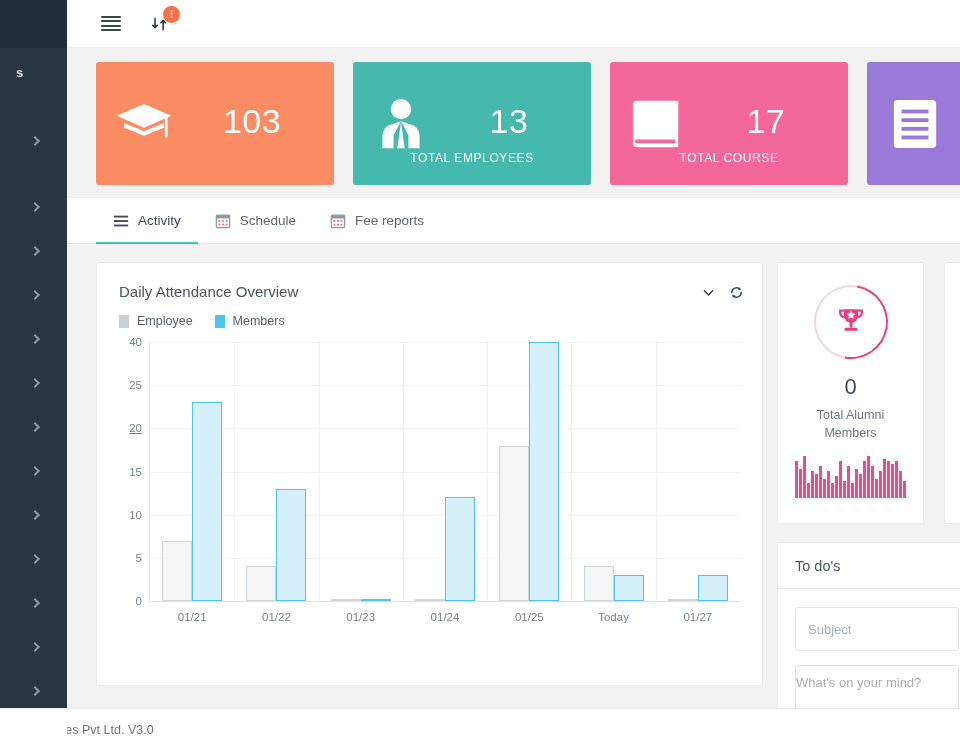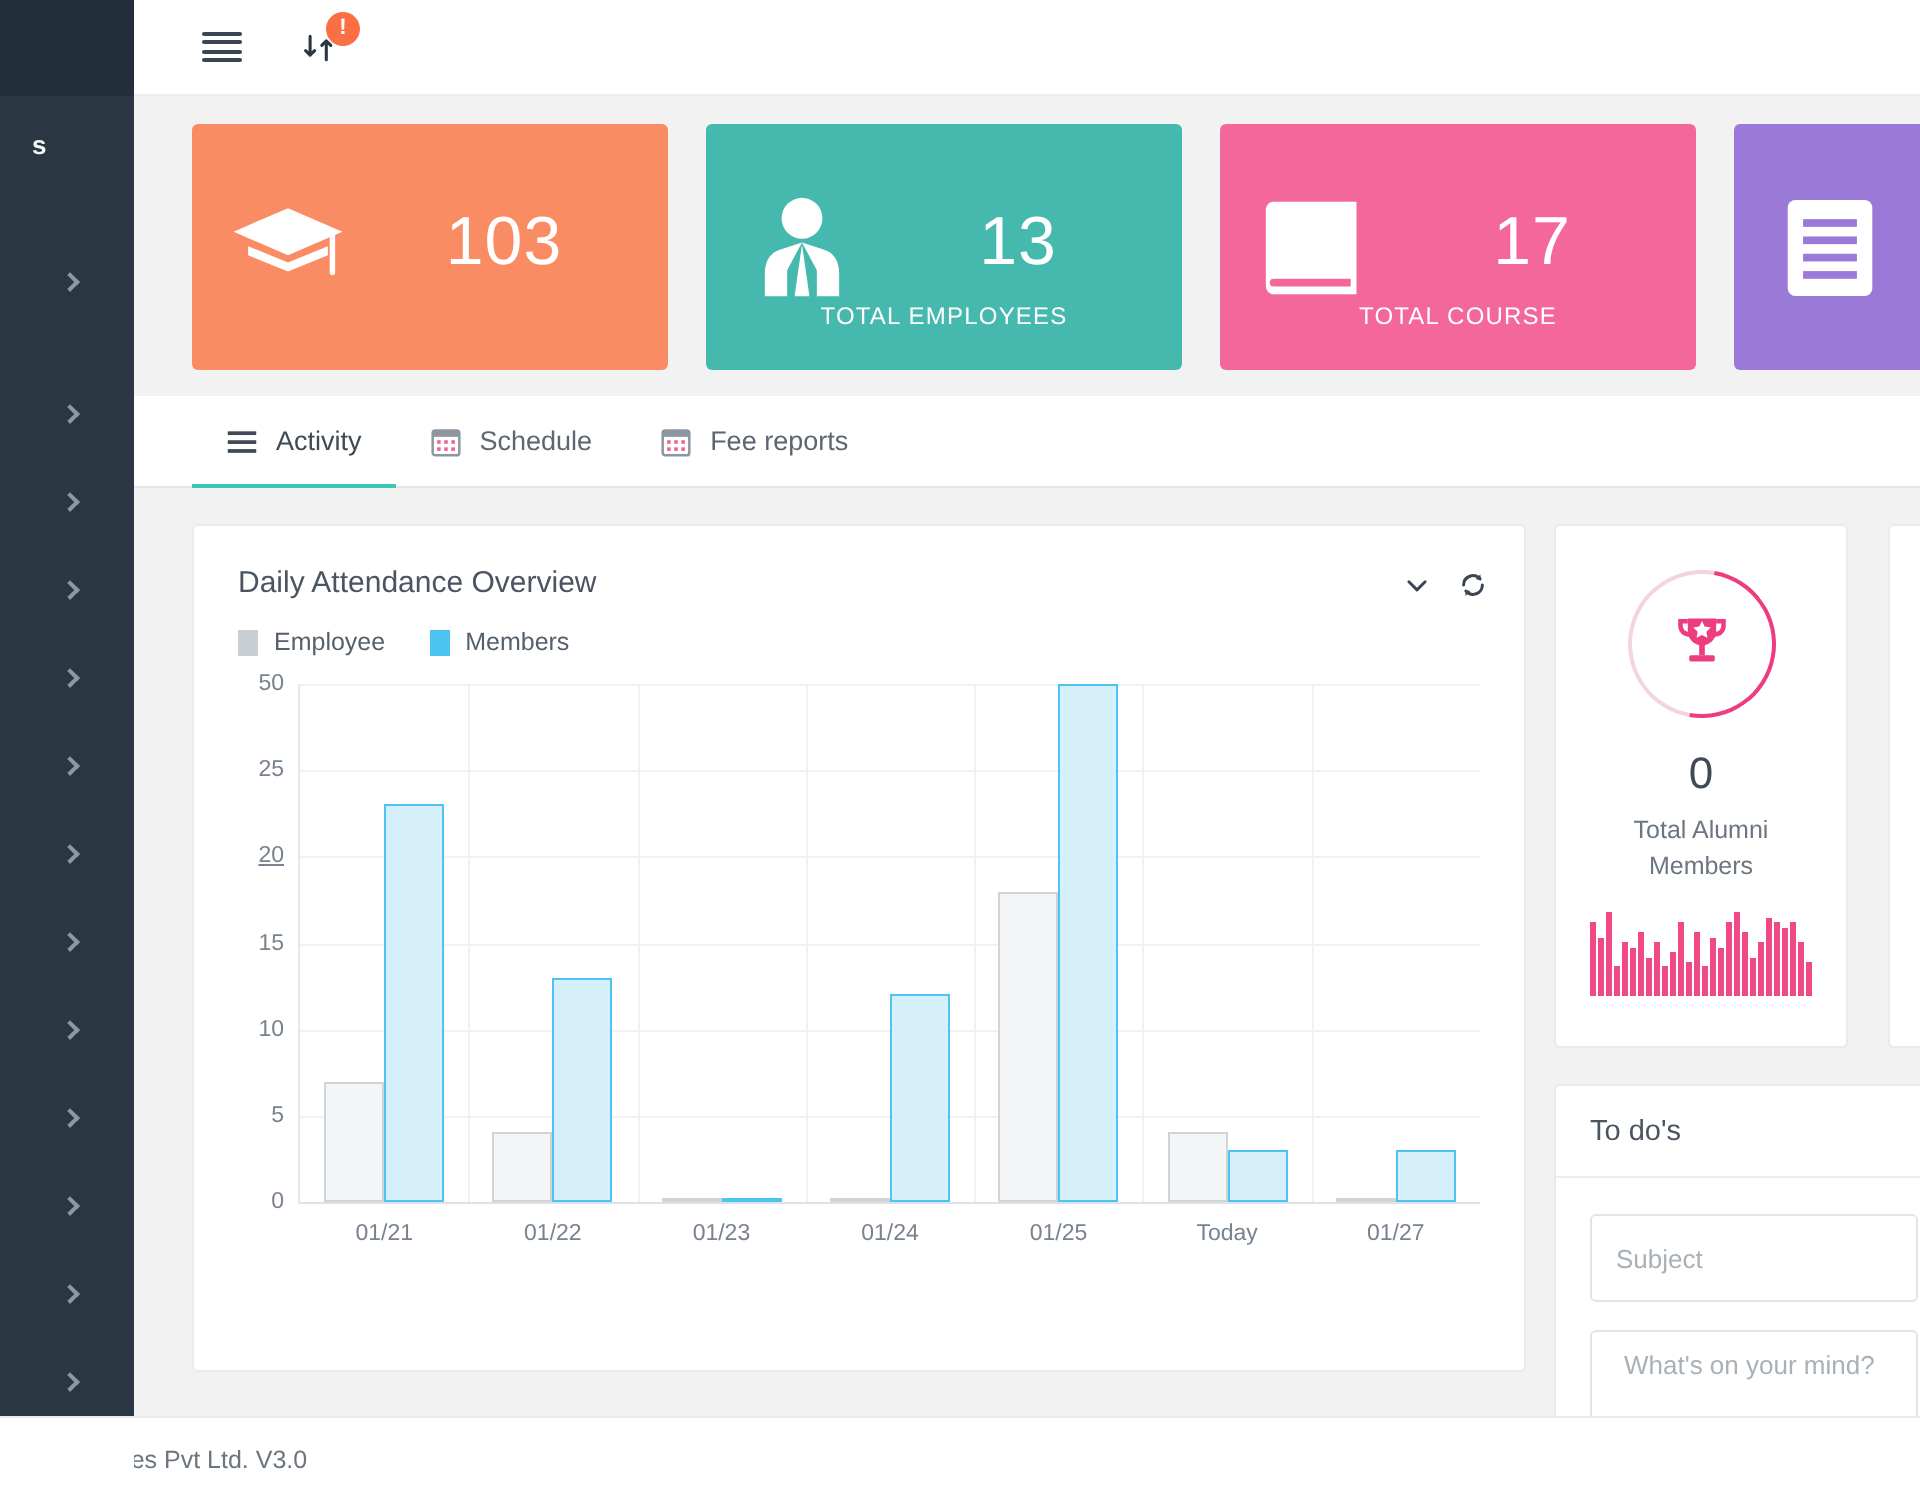--- a/index.html
+++ b/index.html
@@ -212,21 +212,21 @@
     display: block; width: 100%; height: 44px;
     border: 1px solid #e2e5e8; border-radius: 3px;
     padding: 0 12px; font-size: 13px; color: #4b5561;
     font-family: "Liberation Sans", sans-serif;
     background: #fff; outline: none;
   }
   .todo-input::placeholder { color: #a9b0b7; }
   .todo-area {
     display: block; width: 100%; height: 60px; margin-top: 14px;
     border: 1px solid #e2e5e8; border-radius: 3px;
-    padding: 9px 16px; font-size: 13px; color: #4b5561;
+    padding: 9px 0; font-size: 13px; color: #4b5561;
     font-family: "Liberation Sans", sans-serif; resize: none; outline: none;
   }
   .todo-area::placeholder { color: #a9b0b7; }
 
   
   .footer {
     position: absolute; left: 0; bottom: 0;
     width: 960px; height: 42px;
     background: #fff; border-top: 1px solid #e8eaec;
     display: flex; align-items: center;
@@ -458,21 +458,21 @@
           <div class="ytick" style="top: 83.3333%;">5</div>
           <div class="gridline" style="top: 66.6667%;"></div>
           <div class="ytick" style="top: 66.6667%;">10</div>
           <div class="gridline" style="top: 50%;"></div>
           <div class="ytick" style="top: 50%;">15</div>
           <div class="gridline" style="top: 33.3333%;"></div>
           <div class="ytick" style="top: 33.3333%; text-decoration: underline;">20</div>
           <div class="gridline" style="top: 16.6667%;"></div>
           <div class="ytick" style="top: 16.6667%;">25</div>
           <div class="gridline" style="top: 0%;"></div>
-          <div class="ytick" style="top: 0%;">50</div>
+          <div class="ytick" style="top: 0%;">40</div>
           <div class="group" style="left: 0%; width: 14.2857%;">
             <div class="bar employee" style="height: 23.3333%;"></div>
             <div class="bar student" style="height: 76.6667%;"></div>
           </div>
           <div class="xtick" style="left: 7.14286%;">01/21</div>
           <div class="vgrid" style="left: 14.2857%;"></div>
           <div class="group" style="left: 14.2857%; width: 14.2857%;">
             <div class="bar employee" style="height: 13.3333%;"></div>
             <div class="bar student" style="height: 43.3333%;"></div>
           </div>

